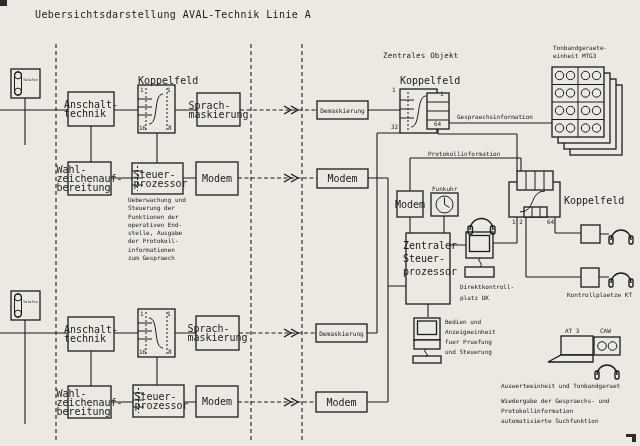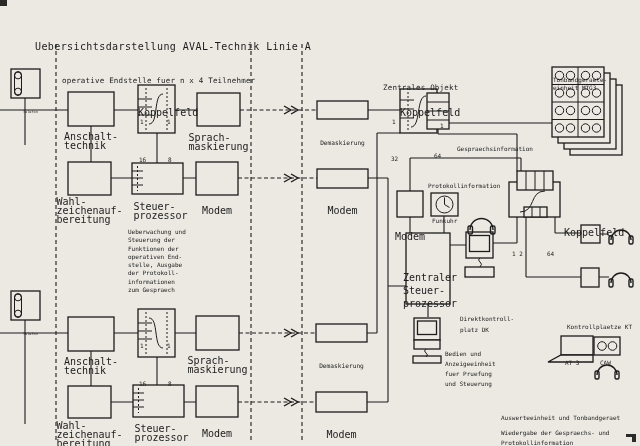--- a/index.html
+++ b/index.html
@@ -1,19 +1,19 @@
 <!DOCTYPE html>
 <html><head>
 <meta charset="utf-8">
 <style>
   html,body{margin:0;padding:0;background:#c8c6c0;}
   .stage{position:relative;width:640px;height:446px;background:#ebe9e2;overflow:hidden;
          font-family:"DejaVu Sans Mono","Liberation Mono",monospace;color:#1c1c1c;}
   .stage svg{position:absolute;left:0;top:0;}
-  .txt{position:absolute;white-space:pre-line;color:#1c1c1c;margin-top:32px;}
+  .txt{position:absolute;white-space:pre-line;color:#1c1c1c;}
   .t-title{font-size:10px;letter-spacing:.4px;}
   .t-hdr{font-size:7.5px;line-height:9.5px;letter-spacing:.2px;}
   .t-kfl{font-size:10px;}
   .t-box{font-size:10px;line-height:9px;}
   .t-dem{font-size:6.2px;line-height:9px;}
   .t-small{font-size:6px;line-height:10px;}
   .t-note{font-size:6px;line-height:8.3px;}
   .t-num{font-size:6px;}
   .t-tiny{font-size:3.5px;}
   .lbl{display:flex;align-items:center;justify-content:center;text-align:left;}
@@ -214,21 +214,20 @@
   </g>
 
   <g fill="#2a2a28">
     <rect x="0" y="0" width="7" height="6"></rect>
     <path d="M626,434h10v8h-4v-5h-6z"></path>
   </g>
 </svg>
 
 <span class="txt t-title" style="left:35px;top:9px">Uebersichtsdarstellung AVAL-Technik Linie A</span>
 
-<span class="txt t-hdr" style="left:62px;top:44px">operative Endstelle fuer n x 4 Teilnehmer</span>
 <span class="txt t-hdr" style="left:383px;top:51px">Zentrales Objekt</span>
 
 <span class="txt t-tiny" style="left:23px;top:78px">Telefon</span>
 <span class="txt t-tiny" style="left:23px;top:300px">Telefon</span>
 
 <div class="txt lbl t-box" style="left:68px;top:92px;width:46px;height:34px">Anschalt-
 technik</div>
 <span class="txt t-kfl" style="left:138px;top:75px">Koppelfeld</span>
 <div class="txt lbl t-box" style="left:197px;top:93px;width:43px;height:33px">Sprach-
 maskierung</div>

